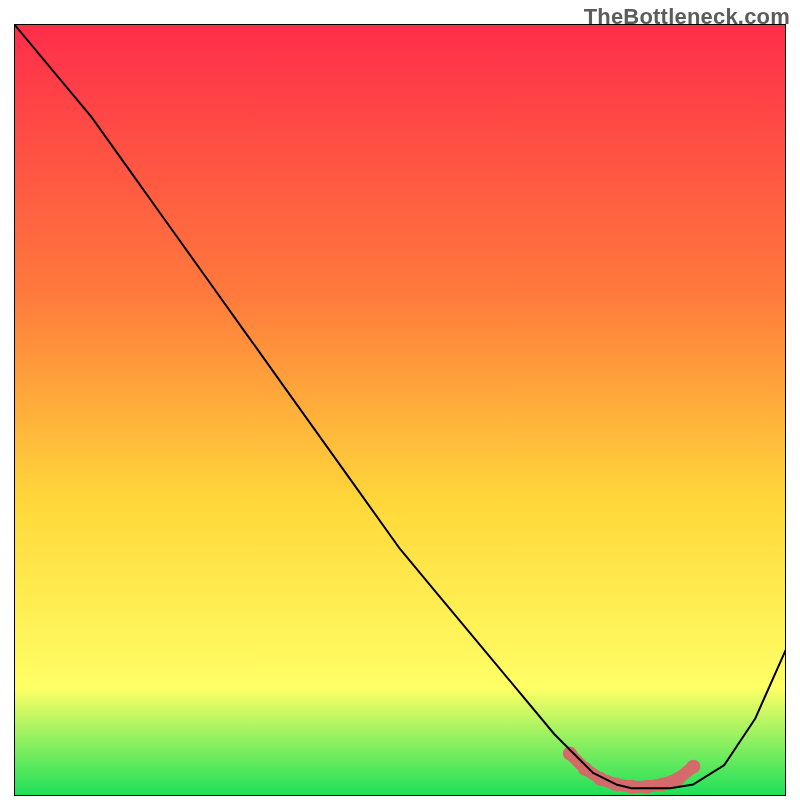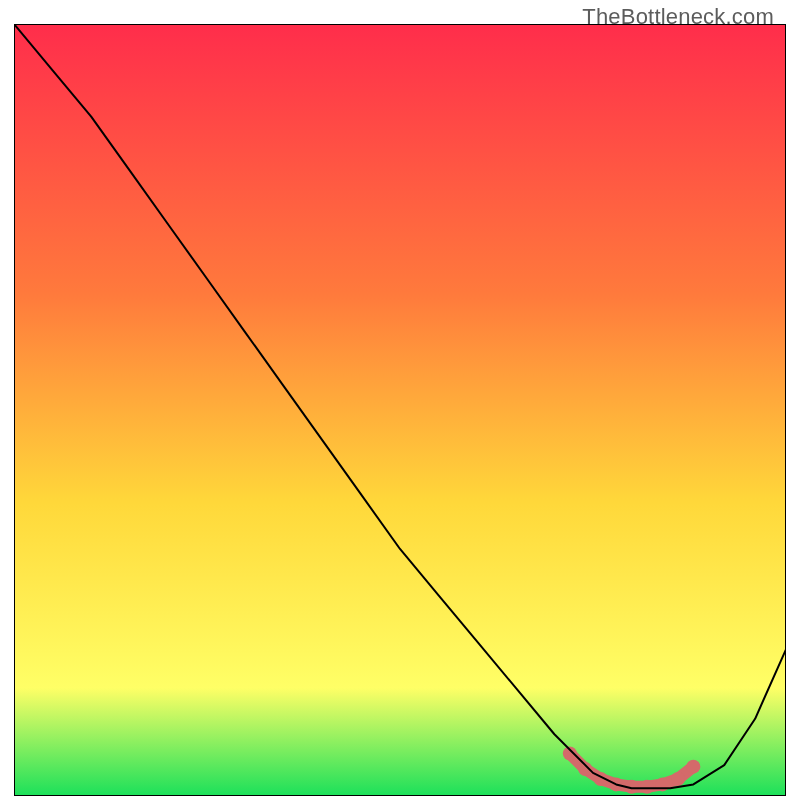--- a/index.html
+++ b/index.html
@@ -12,24 +12,24 @@
     font-family: Arial, Helvetica, sans-serif;
   }
   .wrap {
     position: relative;
     width: 800px;
     height: 800px;
   }
   .watermark {
     position: absolute;
     top: 4px;
-    right: 26px;
+    right: 10px;
     color: #5c5c5c;
     font-size: 22px;
-    font-weight: 400;
+    font-weight: 700;
     letter-spacing: 0.2px;
   }
   .plot {
     position: absolute;
     left: 14px;
     top: 24px;
     width: 772px;
     height: 772px;
   }
   svg { display: block; }

